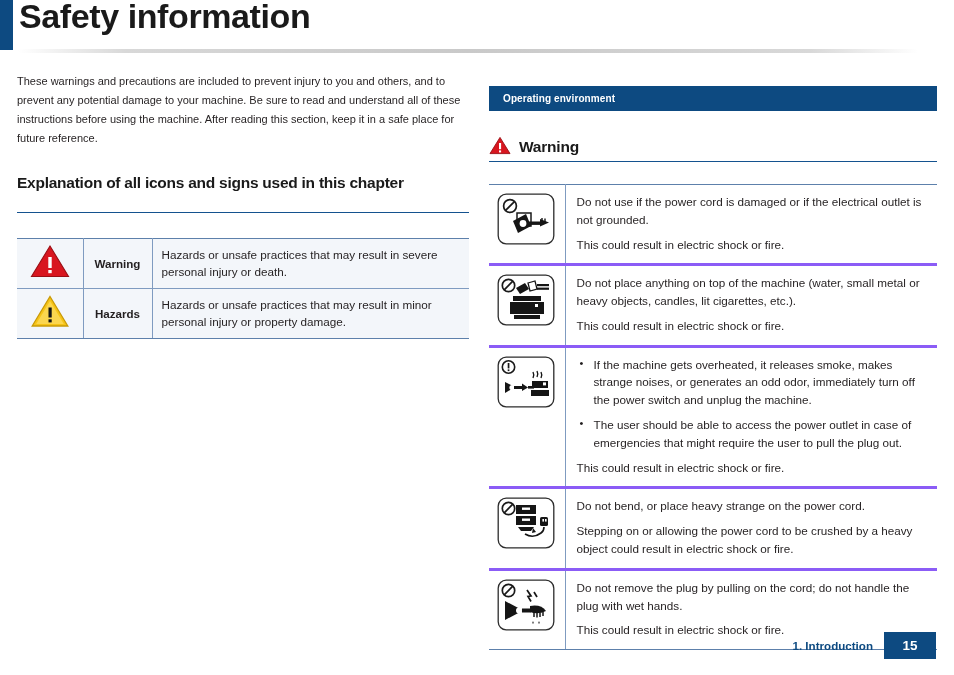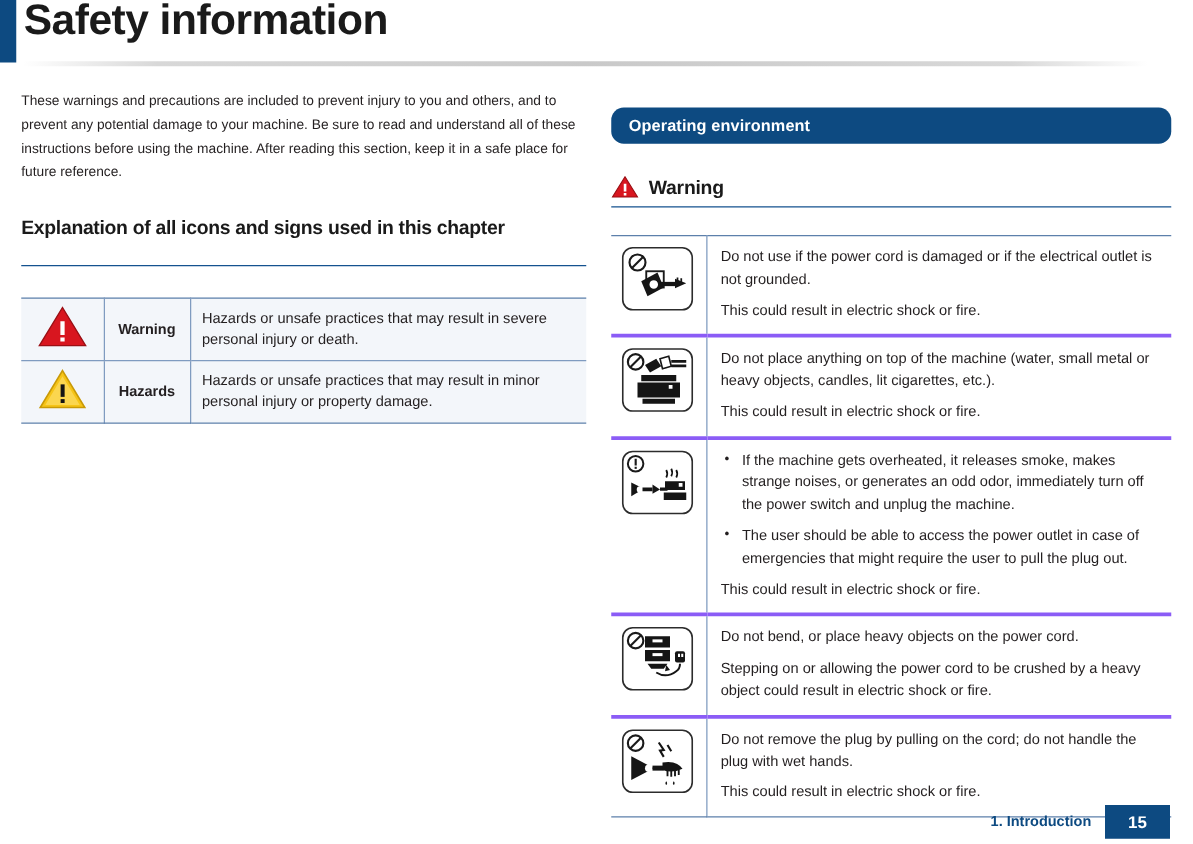--- a/index.html
+++ b/index.html
@@ -41,25 +41,24 @@
     line-height: 1.72;
     color: #231f20;
     width: 448px;
   }
 
   
   .section-bar {
     margin-top: 48px;
     background: #0d4a81;
     color: #ffffff;
-    font-size: 13px;
+    font-size: 10px;
     font-weight: bold;
     padding: 7px 0 7px 14px;
     letter-spacing: 0.1px;
-    border-radius: 10px;
   }
   .col-right .section-bar { margin-top: 0; }
 
   
   .subhead {
     margin-top: 26px;
     font-size: 15.5px;
     font-weight: bold;
     color: #1a1a1a;
     letter-spacing: -0.25px;
@@ -152,21 +151,21 @@
   }
   ul.rule-list li:last-child { margin-bottom: 7px; }
   ul.rule-list li::before {
     content: "•";
     position: absolute; left: 3px; top: -1px;
     font-size: 11px; color: #231f20;
   }
 
   
   .footer {
-    position: absolute; right: 18px; bottom: 4px;
+    position: absolute; right: 18px; bottom: 16px;
     display: flex; align-items: stretch; gap: 0;
   }
   .footer-label {
     font-size: 11.6px; font-weight: bold; color: #0d4a81;
     padding: 0 11px 0 0;
     align-self: center;
   }
   .footer-page {
     background: #0d4a81; color: #ffffff;
     font-size: 13.5px; font-weight: bold;
@@ -334,21 +333,21 @@
             <path d="M21 30 L37 30 L34 34 L24 34 Z" fill="#151515"></path>
             <rect x="43" y="20" width="8" height="9" rx="1.6" fill="#151515"></rect>
             <rect x="45.4" y="22" width="1.6" height="2.6" fill="#ffffff"></rect>
             <rect x="48" y="22" width="1.6" height="2.6" fill="#ffffff"></rect>
             <path d="M28 37 q8 5 16 -1 q3 -2 3 -6" fill="none" stroke="#151515" stroke-width="1.6"></path>
             <path d="M36 31 l3 4 l-4 1 Z" fill="#151515"></path>
           </svg>
         </span>
       </td>
       <td class="rule-body">
-        <p class="rule-p">Do not bend, or place heavy objects on the power cord.</p>
+        <p class="rule-p">Do not bend, or place heavy strange on the power cord.</p>
         <p class="rule-p">Stepping on or allowing the power cord to be crushed by a heavy object could result in electric shock or fire.</p>
       </td>
     </tr>
 
     <tr>
       <td class="rule-icon">
         <span class="ico-wrap">
           <svg width="58" height="52" viewBox="0 0 58 52">
             <rect x="1.2" y="1.2" width="55.6" height="49.6" rx="8" fill="#ffffff" stroke="#2c2c2c" stroke-width="1.3"></rect>
             <circle cx="11.5" cy="11.5" r="6.2" fill="none" stroke="#1a1a1a" stroke-width="1.7"></circle>

